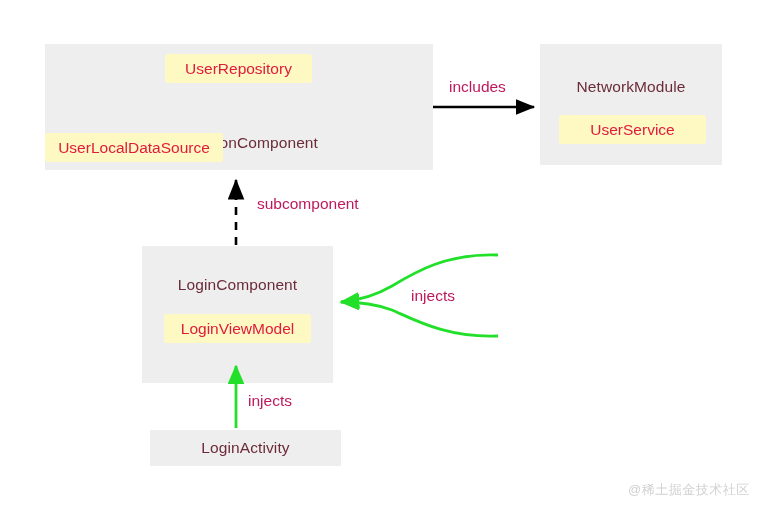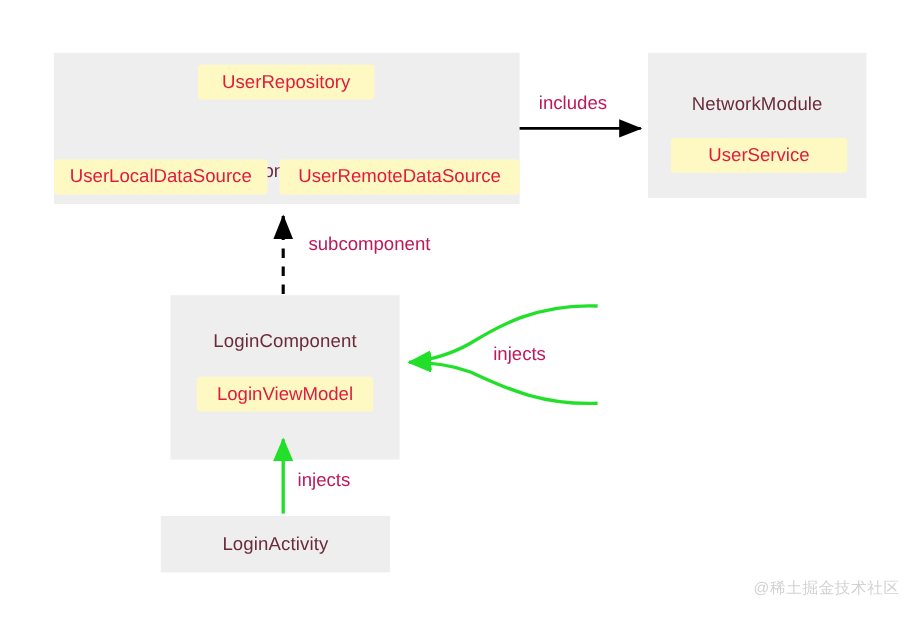--- a/index.html
+++ b/index.html
@@ -70,36 +70,35 @@
 </style>
 </head>
 <body>
 
 <div id="canvas">
 
   <div class="node" style="left:45px; top:44px; width:388px; height:126px;">
     <div class="node-title" style="position:absolute; left:0; right:0; top:99px; text-align:center; transform:translateY(-50%);">ApplicationComponent</div>
     <div class="badge" style="left:120px; top:10px; width:147px; height:29px;">UserRepository</div>
     <div class="badge" style="left:0px; top:89px; width:178px; height:29px;">UserLocalDataSource</div>
-    <div class="badge" style="left:188px; top:89px; width:200px; height:29px;">UserRemoteDataSource</div>
   </div>
 
   <div class="node" style="left:540px; top:44px; width:182px; height:121px;">
     <div class="node-title" style="position:absolute; left:0; right:0; top:43px; text-align:center; transform:translateY(-50%);">NetworkModule</div>
     <div class="badge" style="left:19px; top:71px; width:147px; height:29px;">UserService</div>
   </div>
 
   <div class="node" style="left:142px; top:246px; width:191px; height:137px;">
     <div class="node-title" style="position:absolute; left:0; right:0; top:39px; text-align:center; transform:translateY(-50%);">LoginComponent</div>
     <div class="badge" style="left:22px; top:68px; width:147px; height:29px;">LoginViewModel</div>
   </div>
 
 
 
-  <div class="node" style="left:134px; top:430px; width:191px; height:47px;text-align:center;">
+  <div class="node" style="left:150px; top:430px; width:191px; height:36px;text-align:center;">
     <div class="node-title">LoginActivity</div>
   </div>
 
   <svg class="overlay" viewBox="0 0 769 515">
     <defs>
       <marker id="arrowBlack" markerWidth="9" markerHeight="9" refX="7.5" refY="3.2" orient="auto" markerUnits="strokeWidth">
         <path d="M0,0 L8,3.2 L0,6.4 z" fill="#000000"></path>
       </marker>
       <marker id="arrowBlackUp" markerWidth="9" markerHeight="9" refX="7.5" refY="3.2" orient="auto" markerUnits="strokeWidth">
         <path d="M0,0 L8,3.2 L0,6.4 z" fill="#000000"></path>

